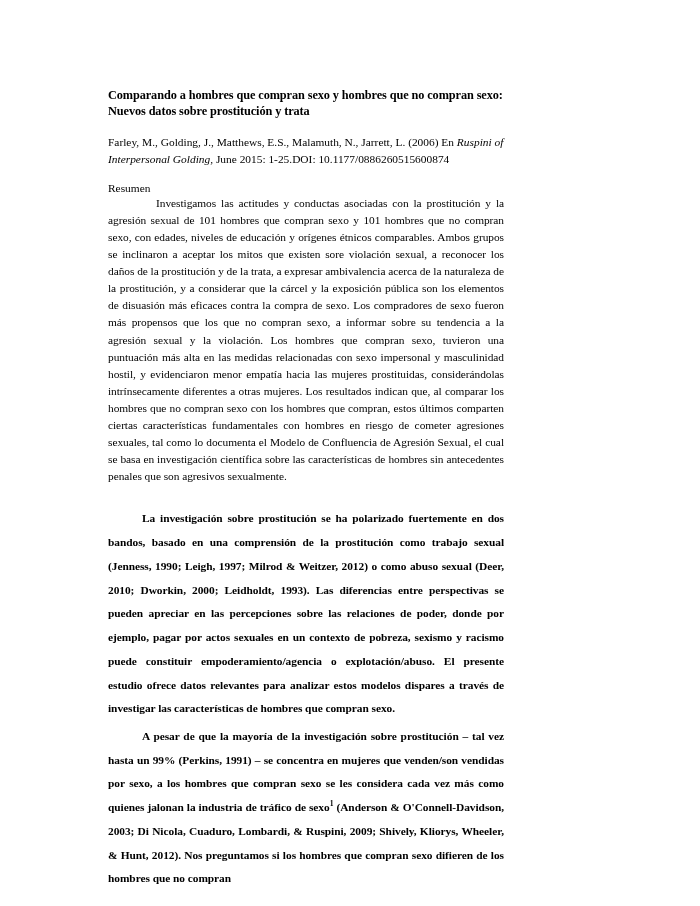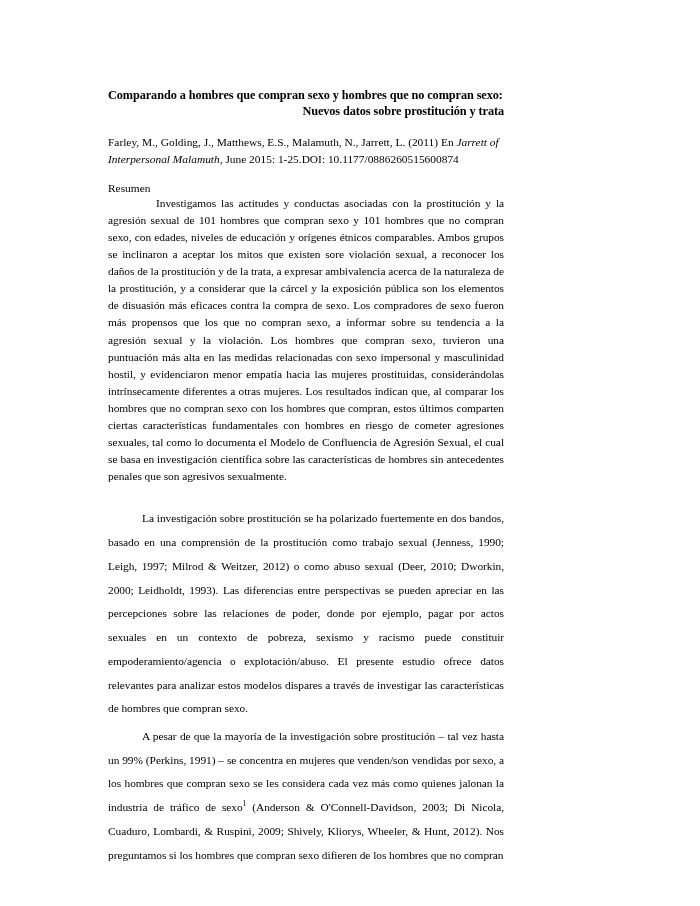--- a/index.html
+++ b/index.html
@@ -23,21 +23,20 @@
   }
   .title {
     font-size: 12.3px;
     font-weight: bold;
     line-height: 1.30;
     margin: 0 0 14px 0;
     letter-spacing: -0.1px;
   }
   .title-line2 {
     display: block;
-    text-align: right;
   }
   .citation {
     font-size: 11.4px;
     line-height: 1.52;
     margin: 0 0 13px 0;
     text-align: left;
   }
   .citation .ital {
     font-style: italic;
   }
@@ -53,20 +52,21 @@
     margin: 0 0 22px 0;
     letter-spacing: -0.05px;
   }
   .body-par {
     font-size: 11.4px;
     line-height: 2.08;
     text-align: justify;
     text-indent: 34px;
     margin: 0 0 4px 0;
     letter-spacing: -0.05px;
+    font-weight: bold;
   }
   .body-par.last {
     margin-bottom: 4px;
   }
   sup {
     font-size: 7.6px;
     vertical-align: super;
     line-height: 0;
   }
 </style>
@@ -74,22 +74,22 @@
 <body>
 
 <div class="page">
 
   <h1 class="title">
     <span>Comparando a hombres que compran sexo y hombres que no compran sexo:</span>
     <span class="title-line2">Nuevos datos sobre prostitución y trata</span>
   </h1>
 
   <p class="citation">
-    <span>Farley, M., Golding, J., Matthews, E.S., Malamuth, N., Jarrett, L. (2011) En </span><span class="ital">Jarrett of</span><br>
-    <span class="ital">Interpersonal Malamuth</span><span>, June 2015: 1-25.DOI: 10.1177/0886260515600874</span>
+    <span>Farley, M., Golding, J., Matthews, E.S., Malamuth, N., Jarrett, L. (2006) En </span><span class="ital">Ruspini of</span><br>
+    <span class="ital">Interpersonal Golding</span><span>, June 2015: 1-25.DOI: 10.1177/0886260515600874</span>
   </p>
 
   <div class="section-label">Resumen</div>
 
   <p class="abstract">Investigamos las actitudes y conductas asociadas con la prostitución y la agresión sexual de 101 hombres que compran  sexo y 101 hombres que no compran sexo, con edades, niveles de educación y orígenes étnicos comparables. Ambos grupos se inclinaron a aceptar los mitos que existen sore violación sexual, a reconocer los daños de la prostitución y de la trata, a expresar ambivalencia acerca de la naturaleza de la prostitución, y a considerar que la cárcel y la exposición pública son los elementos de disuasión más eficaces contra la compra de sexo. Los compradores de sexo fueron más propensos que los que no compran sexo, a informar sobre su tendencia a la agresión sexual y la violación. Los hombres que compran sexo, tuvieron una puntuación más alta en las medidas relacionadas con sexo impersonal y masculinidad hostil, y evidenciaron menor empatía hacia las mujeres prostituidas, considerándolas intrínsecamente diferentes a otras mujeres. Los resultados indican que, al comparar los hombres que no compran sexo con los hombres que compran, estos últimos comparten ciertas características fundamentales con hombres en riesgo de cometer agresiones sexuales, tal como lo documenta el Modelo de Confluencia de Agresión Sexual, el cual se basa en investigación científica sobre las características de hombres sin antecedentes penales que son agresivos sexualmente.</p>
 
   <p class="body-par">La investigación sobre prostitución se ha polarizado fuertemente en dos bandos, basado en una comprensión de la  prostitución como trabajo sexual  (Jenness, 1990; Leigh, 1997; Milrod &amp; Weitzer, 2012) o como abuso sexual (Deer, 2010; Dworkin, 2000; Leidholdt, 1993). Las diferencias entre perspectivas se pueden apreciar en las percepciones sobre las relaciones de poder, donde por ejemplo, pagar por actos sexuales en un contexto de pobreza, sexismo y racismo puede constituir  empoderamiento/agencia o explotación/abuso. El presente estudio ofrece datos relevantes para analizar estos modelos dispares a través de investigar las características de hombres que compran sexo.</p>
 
   <p class="body-par last">
     <span>A pesar de que la mayoría de la investigación sobre prostitución – tal vez hasta un 99% (Perkins, 1991) – se concentra en mujeres que venden/son vendidas por sexo, a los hombres que compran sexo se les considera cada vez más como quienes jalonan  la industria de tráfico de sexo</span><sup>1</sup><span> (Anderson &amp; O'Connell-Davidson, 2003; Di Nicola, Cuaduro, Lombardi, &amp; Ruspini, 2009; Shively, Kliorys, Wheeler, &amp; Hunt, 2012). Nos preguntamos si los hombres que compran sexo difieren de los hombres que no compran</span>

